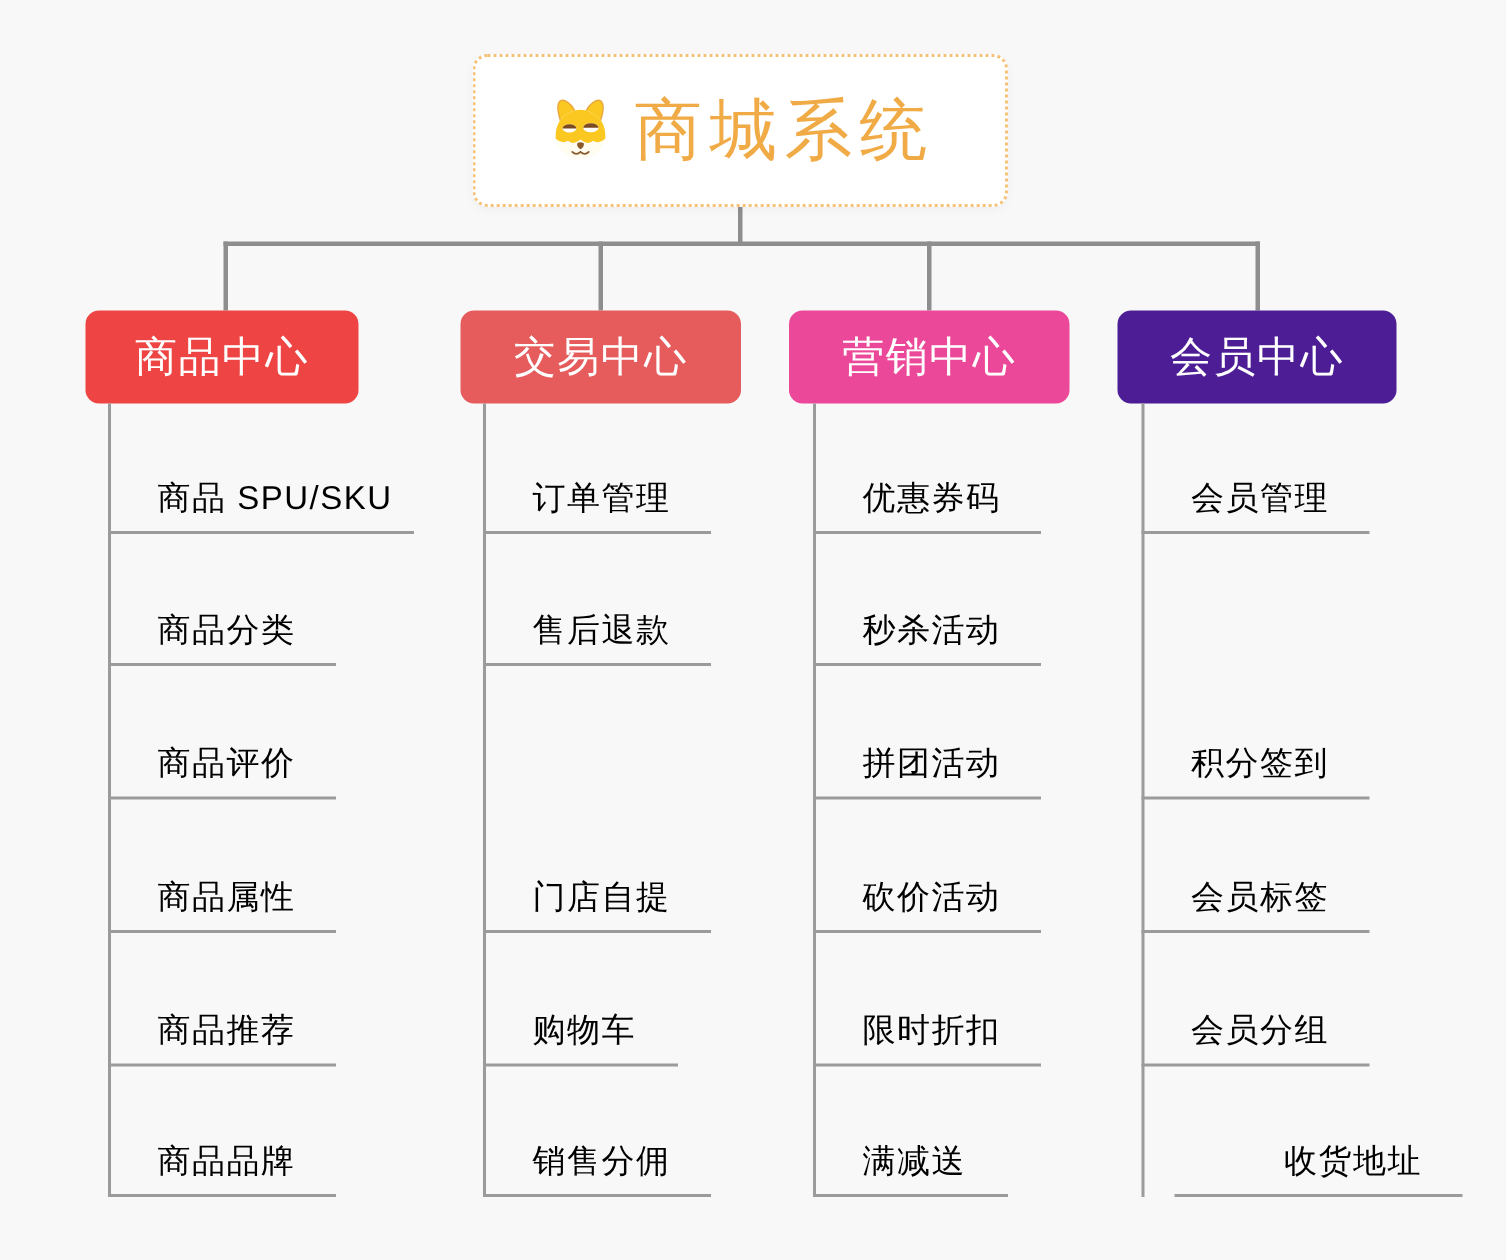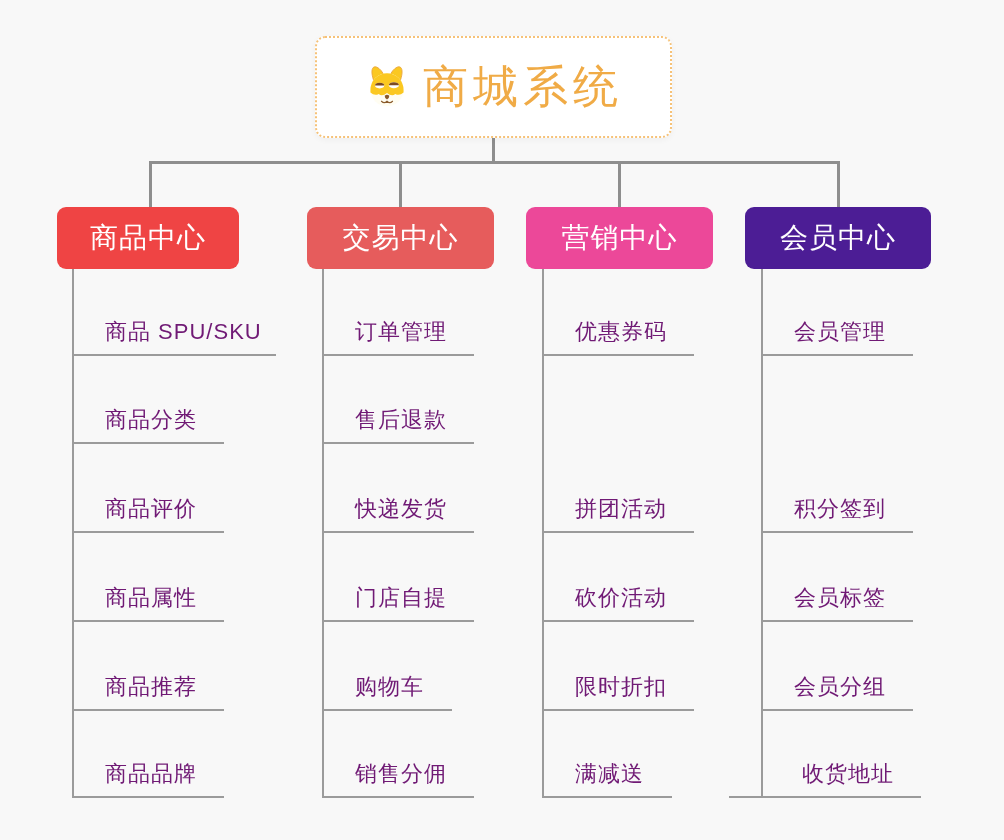--- a/index.html
+++ b/index.html
@@ -78,21 +78,21 @@
   
   .topic {
     position: absolute;
     height: 46px;
     border-bottom: 2px solid #0f172a;
     box-sizing: content-box;
     display: flex;
     align-items: flex-end;
     padding: 0;
     font-size: 22px;
-    color: #701a75;
+    color: #000000;
     cursor: pointer;
     text-align: center;
   }
   .topic span {
     display: block;
     padding: 0 0 7px 33px;
     white-space: nowrap;
     letter-spacing: 1px;
   }
 </style>
@@ -150,40 +150,40 @@
   <div class="branch-node" style="left: 307px; width: 187px; background-color: rgb(230, 92, 92);">
     <span class="branch-label">交易中心</span>
   </div>
   <div class="spine" style="left: 322px; background-color: rgb(155, 155, 155);"></div>
   <div class="topic" style="left: 322px; top: 308px; width: 152px; border-bottom-color: rgb(155, 155, 155);">
       <span>订单管理</span>
     </div>
   <div class="topic" style="left: 322px; top: 396px; width: 152px; border-bottom-color: rgb(155, 155, 155);">
       <span>售后退款</span>
     </div>
-  <div class="topic" style="left: 322px; top: 485px; width: 152px; border-bottom-color: rgb(155, 155, 155);">
-      <span>快递发货</span>
-    </div>
   <div class="topic" style="left: 322px; top: 574px; width: 152px; border-bottom-color: rgb(155, 155, 155);">
       <span>门店自提</span>
     </div>
   <div class="topic" style="left: 322px; top: 663px; width: 130px; border-bottom-color: rgb(155, 155, 155);">
       <span>购物车</span>
     </div>
   <div class="topic" style="left: 322px; top: 750px; width: 152px; border-bottom-color: rgb(155, 155, 155);">
       <span>销售分佣</span>
     </div>
 
   <div class="branch-node" style="left: 526px; width: 187px; background-color: #ec4899;">
     <span class="branch-label">营销中心</span>
   </div>
   <div class="spine" style="left: 542px; background-color: rgb(155, 155, 155);"></div>
   <div class="topic" style="left: 542px; top: 308px; width: 152px; border-bottom-color: rgb(155, 155, 155);">
       <span>优惠券码</span>
     </div>
+  <div class="topic" style="left: 542px; top: 396px; width: 152px; border-bottom-color: rgb(155, 155, 155);">
+      <span>秒杀活动</span>
+    </div>
   <div class="topic" style="left: 542px; top: 485px; width: 152px; border-bottom-color: rgb(155, 155, 155);">
       <span>拼团活动</span>
     </div>
   <div class="topic" style="left: 542px; top: 574px; width: 152px; border-bottom-color: rgb(155, 155, 155);">
       <span>砍价活动</span>
     </div>
   <div class="topic" style="left: 542px; top: 663px; width: 152px; border-bottom-color: rgb(155, 155, 155);">
       <span>限时折扣</span>
     </div>
   <div class="topic" style="left: 542px; top: 750px; width: 130px; border-bottom-color: rgb(155, 155, 155);">
@@ -199,17 +199,17 @@
     </div>
   <div class="topic" style="left: 761px; top: 485px; width: 152px; border-bottom-color: rgb(155, 155, 155);">
       <span>积分签到</span>
     </div>
   <div class="topic" style="left: 761px; top: 574px; width: 152px; border-bottom-color: rgb(155, 155, 155);">
       <span>会员标签</span>
     </div>
   <div class="topic" style="left: 761px; top: 663px; width: 152px; border-bottom-color: rgb(155, 155, 155);">
       <span>会员分组</span>
     </div>
-  <div class="topic" style="left: 729px; top: 750px; width: 152px; border-bottom-color: rgb(155, 155, 155); padding-left: 40px;">
+  <div class="topic" style="left: 783px; top: 750px; width: 152px; border-bottom-color: rgb(155, 155, 155); padding-left: 40px;">
       <span>收货地址</span>
     </div>
 
 </div>
 
 </body></html>

